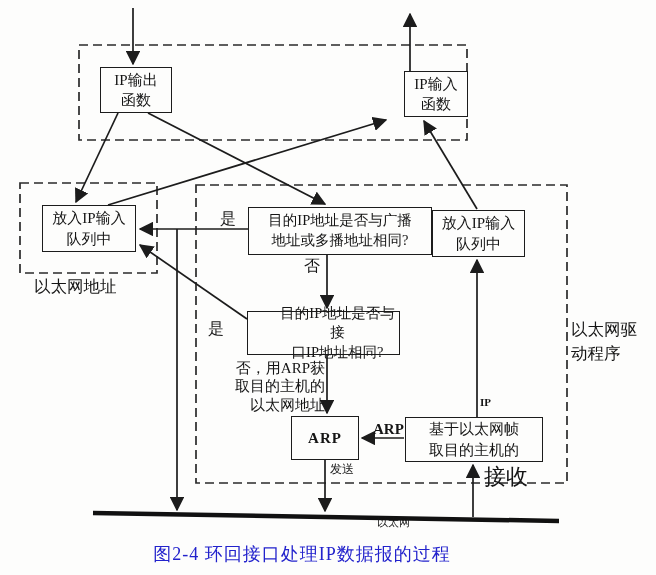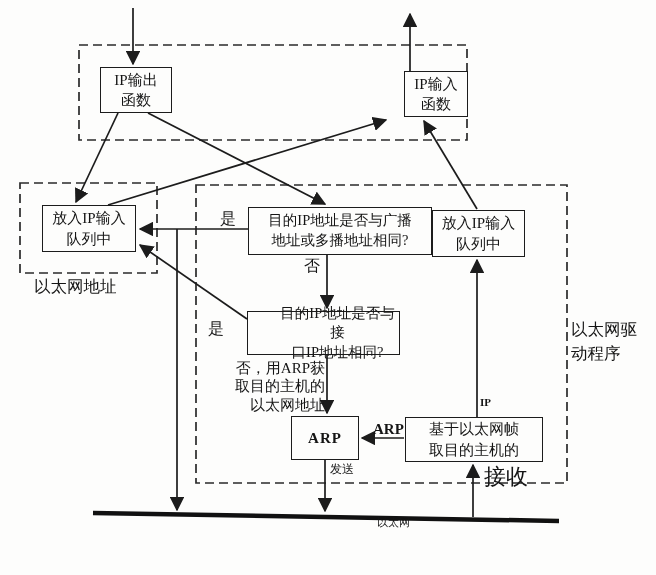--- a/index.html
+++ b/index.html
@@ -113,13 +113,14 @@
   <div class="lbl" id="lbl-yes-interface">是</div>
   <div class="lbl" id="lbl-arp-note">否，用ARP获
 取目的主机的
 以太网地址</div>
   <div class="lbl bold" id="lbl-arp-frame">ARP</div>
   <div class="lbl bold" id="lbl-ip-frame">IP</div>
   <div class="lbl" id="lbl-send">发送</div>
   <div class="lbl" id="lbl-receive">接收</div>
   <div class="lbl" id="lbl-ethernet">以太网</div>
 
+  <div class="lbl" id="figure-caption" style="color: rgb(34, 34, 204);">图2-4  环回接口处理IP数据报的过程</div>
 </div>
 
 </body></html>

